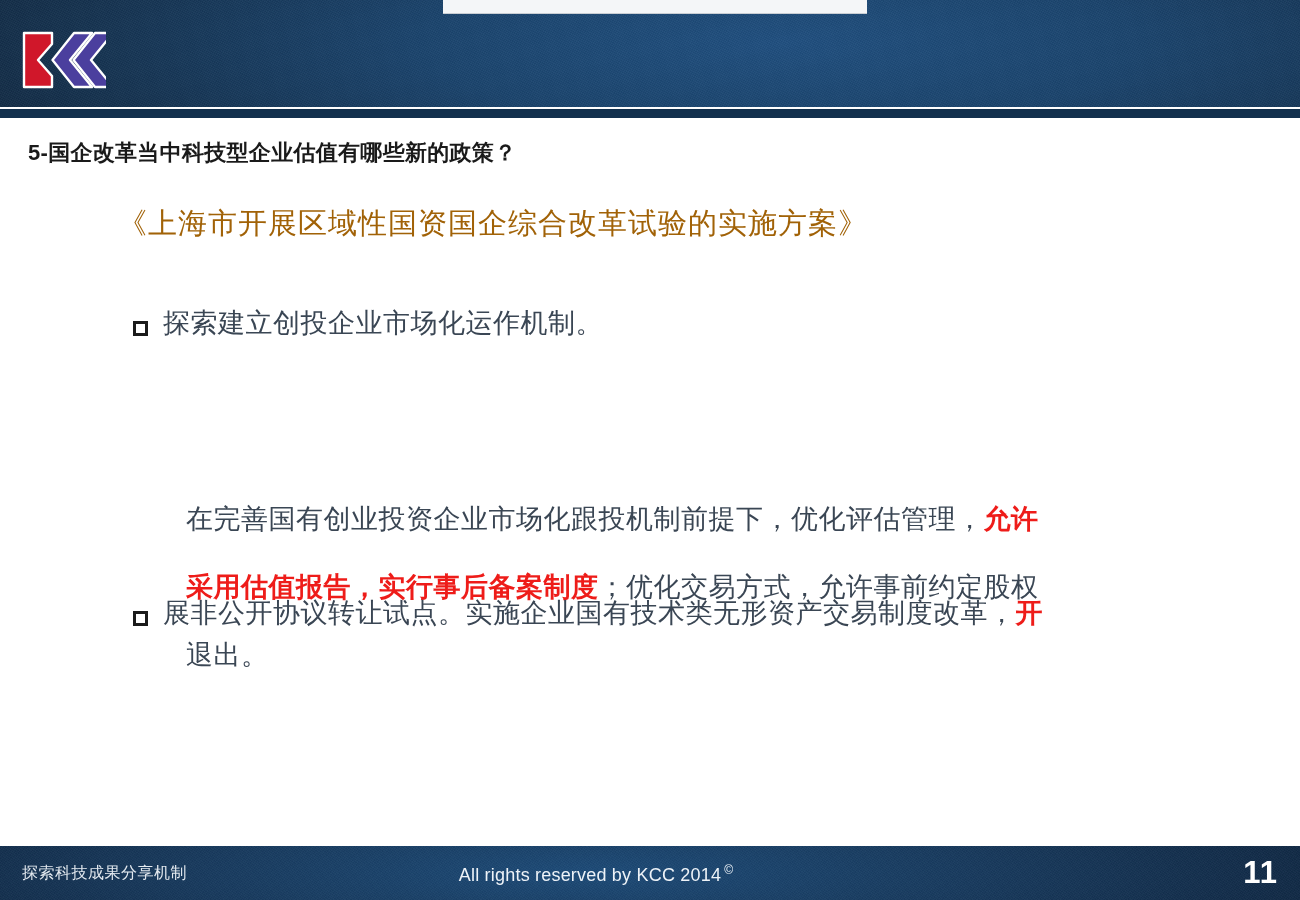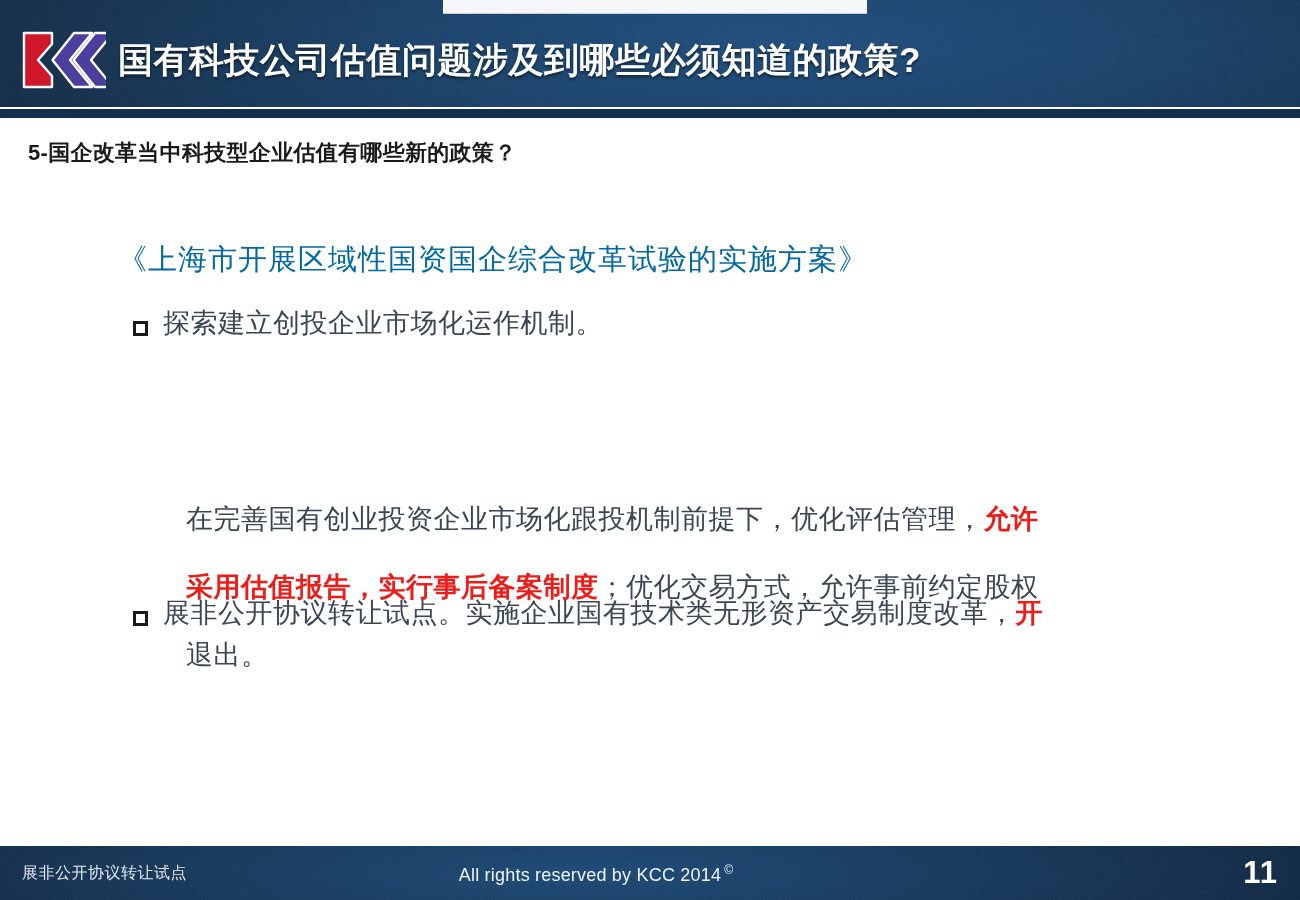--- a/index.html
+++ b/index.html
@@ -112,24 +112,23 @@
     letter-spacing: 0.3px;
     white-space: nowrap;
   }
 
   .doc-title {
     position: absolute;
     left: 118px;
     top: 88px;
     font-family: Liberation Mono, monospace;
     font-size: 29px;
-    color: #0369a1;
+    color: #a16207;
     letter-spacing: 1px;
     white-space: nowrap;
-    margin-top: 36px;
   }
 
   .bullet-block {
     position: absolute;
     left: 133px;
   }
   .bullet-block.b1 { top: 187px; }
   .bullet-block.b2 { top: 477px; }
 
   .bullet-row {
@@ -252,21 +251,20 @@
   <div class="logo">
     <svg width="84" height="58" viewBox="0 0 84 58" xmlns="http://www.w3.org/2000/svg">
       <g stroke="#ffffff" stroke-width="2.4" stroke-linejoin="round">
         <path d="M2 2 L30 2 L30 13 L16 29 L30 45 L30 56 L2 56 Z" fill="#d0172a"></path>
         <path d="M34 2 L52 2 L30 29 L52 56 L34 56 L12.5 29 Z" fill="#4b3f9e" transform="translate(18,0)"></path>
         <path d="M34 2 L52 2 L30 29 L52 56 L34 56 L12.5 29 Z" fill="#4b3f9e" transform="translate(39,0)"></path>
       </g>
     </svg>
   </div>
 
-  <div class="header-title">国有科技公司估值问题涉及到哪些必须知道的政策?</div>
 
   <div class="header-rule"></div>
 
   <div class="body-area">
 
     <div class="section-heading">5-国企改革当中科技型企业估值有哪些新的政策？</div>
 
     <div class="doc-title">《上海市开展区域性国资国企综合改革试验的实施方案》</div>
 
     <div class="bullet-block b1">
@@ -296,18 +294,18 @@
     </div>
 
 
     <div class="sub-para p5">
       <span class="red-plain">务发明中知识产权权益归属</span><span class="dark">。</span>
     </div>
 
   </div>
 
   <div class="footer">
-    <div class="footer-left">展非公开协议转让试点</div>
+    <div class="footer-left">探索科技成果分享机制</div>
     <div class="footer-center"><span>All rights reserved by KCC 2014</span><sup>©</sup></div>
     <div class="footer-page">11</div>
   </div>
 
 </div>
 
 </body></html>

